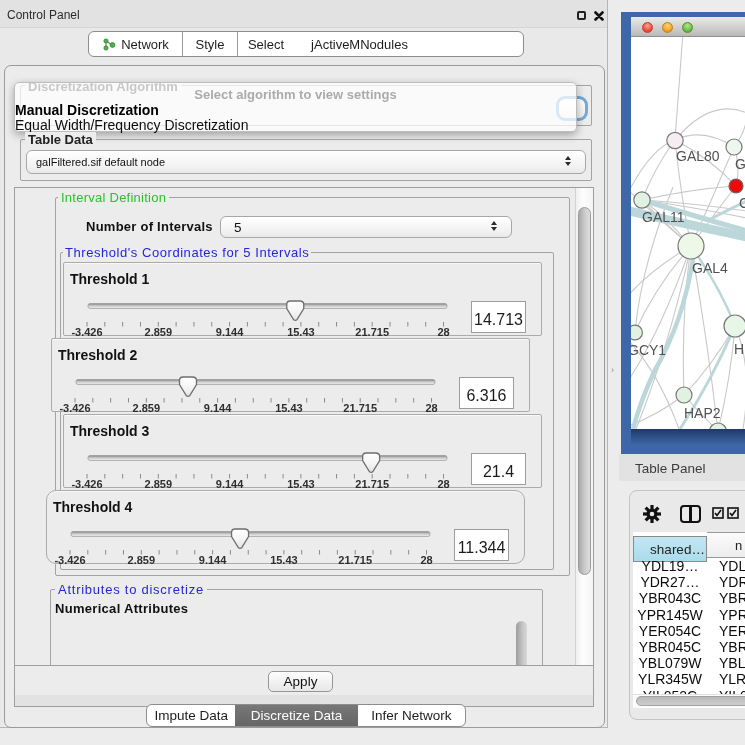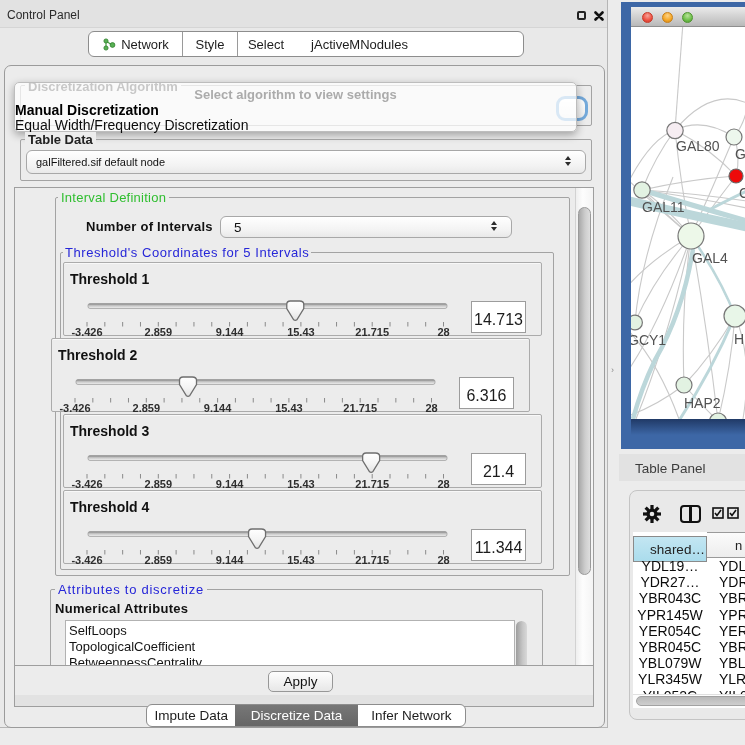--- a/index.html
+++ b/index.html
@@ -191,21 +191,21 @@
             <text x="165.60" y="72.5" text-anchor="middle" font-family="Liberation Sans" font-size="11" font-weight="bold" fill="#2e2e2e">9.144</text>
             <text x="236.90" y="72.5" text-anchor="middle" font-family="Liberation Sans" font-size="11" font-weight="bold" fill="#2e2e2e">15.43</text>
             <text x="308.20" y="72.5" text-anchor="middle" font-family="Liberation Sans" font-size="11" font-weight="bold" fill="#2e2e2e">21.715</text>
             <text x="379.50" y="72.5" text-anchor="middle" font-family="Liberation Sans" font-size="11" font-weight="bold" fill="#2e2e2e">28</text>
             <path d="M 298.63 41.5 Q 298.63 38 302.13 38 L 311.43 38 Q 315.63 38 315.63 41.5 L 315.63 45.5 L 308.73 56.8 Q 307.13 58 305.53 56.8 L 298.63 45.5 Z" fill="url(#th3)" stroke="#6e6e6e" stroke-width="1.3"></path>
           </svg>
           <div style="position:absolute;left:407px;top:38px;width:55px;height:32px;background:#fff;border:1px solid #9c9c9c;display:flex;align-items:center;justify-content:center;padding-top:5px;font-size:16px;color:#1c1c1c;">21.4</div>
         </div>
       </div>
       <div class="abs" style="left:-15px;top:302px;width:608px;height:76px;">
-        <div style="position:absolute;left:63px;top:0px;width:479px;height:74px;background:#ececec;border:1px solid #ababab;border-radius:2px;box-shadow:inset 0 1px 0 #f8f8f8;padding-left:16px;">
+        <div style="position:absolute;left:46px;top:0px;width:479px;height:74px;background:#ececec;border:1px solid #ababab;border-radius:10px;box-shadow:inset 0 1px 0 #f8f8f8;padding-left:16px;">
           <div style="position:absolute;left:6px;top:8px;font-size:14px;font-weight:bold;color:#111;">Threshold 4</div>
           <svg width="479" height="74" style="position:absolute;left:0;top:0;">
             <defs>
               <linearGradient id="gr4" x1="0" y1="0" x2="0" y2="1">
                 <stop offset="0" stop-color="#7f7f7f"></stop>
                 <stop offset="0.45" stop-color="#c9c9c9"></stop>
                 <stop offset="1" stop-color="#f0f0f0"></stop>
               </linearGradient>
               <linearGradient id="th4" x1="0" y1="0" x2="0" y2="1">
                 <stop offset="0" stop-color="#ffffff"></stop>
@@ -242,36 +242,35 @@
             <text x="308.20" y="72.5" text-anchor="middle" font-family="Liberation Sans" font-size="11" font-weight="bold" fill="#2e2e2e">21.715</text>
             <text x="379.50" y="72.5" text-anchor="middle" font-family="Liberation Sans" font-size="11" font-weight="bold" fill="#2e2e2e">28</text>
             <path d="M 184.55 41.5 Q 184.55 38 188.05 38 L 197.35 38 Q 201.55 38 201.55 41.5 L 201.55 45.5 L 194.65 56.8 Q 193.05 58 191.45 56.8 L 184.55 45.5 Z" fill="url(#th4)" stroke="#6e6e6e" stroke-width="1.3"></path>
           </svg>
           <div style="position:absolute;left:407px;top:38px;width:55px;height:32px;background:#fff;border:1px solid #9c9c9c;display:flex;align-items:center;justify-content:center;padding-top:5px;font-size:16px;color:#1c1c1c;">11.344</div>
         </div>
       </div>
       <div class="abs" style="left:35px;top:401px;width:493px;height:120px;border:1px solid #a3a3a3;border-radius:2px;"></div>
       <div class="abs" style="left:40px;top:394px;background:#ececec;padding:0 3px;font-size:13px;letter-spacing:0.75px;color:#2626d8;">Attributes to discretize</div>
       <div class="abs" style="left:40px;top:413px;font-size:13px;font-weight:bold;letter-spacing:0.3px;color:#111;">Numerical Attributes</div>
-      <div class="abs" style="left:50px;top:432px;width:450px;height:60px;background:#fff;border:1px solid #b2b2b2;font-size:13px;color:#141414;line-height:15.8px;padding:2px 0 0 3px;">SelfLoops<br>TopologicalCoefficient<br>BetweennessCentrality</div>
       <div class="abs" style="left:501px;top:433px;width:11px;height:60px;border-radius:6px;background:linear-gradient(90deg,#9d9d9d,#c6c6c6 60%,#d8d8d8);"></div>
       <div class="abs" style="right:0;top:0;width:18px;height:100%;background:linear-gradient(90deg,#efefef,#fdfdfd 40%,#f4f4f4);border-left:1px solid #d2d2d2;"></div>
       <div class="abs" style="right:2.5px;top:19px;width:13px;height:368px;border-radius:7px;background:linear-gradient(90deg,#a9a9a9,#cdcdcd 55%,#dedede);border:0.5px solid #9a9a9a;"></div>
     </div>
     <div class="abs" style="left:14px;top:187px;width:580px;height:520px;border:1px solid #9e9e9e;"></div>
     <div class="abs" style="left:15px;top:695px;width:578px;height:11px;background:#e2e2e2;"></div>
     <div class="abs" style="left:268px;top:671px;width:65px;height:21px;border:1px solid #979797;border-radius:5px;background:linear-gradient(#fefefe,#e7e7e7);display:flex;align-items:center;justify-content:center;font-size:13.5px;color:#111;">Apply</div>
     <div style="position:absolute;left:146px;top:704px;width:320px;height:23px;background:#fff;border:1px solid #8d8d8d;border-radius:6px;overflow:hidden;display:flex;">
       <div style="width:89px;height:100%;display:flex;align-items:center;justify-content:center;font-size:13.5px;color:#1d1d1d;white-space:nowrap;">Impute Data</div>
       <div style="width:123px;height:100%;background:linear-gradient(#777,#666);color:#fff;display:flex;align-items:center;justify-content:center;font-size:13.5px;color:#fff;white-space:nowrap;">Discretize Data</div>
       <div style="width:108px;height:100%;display:flex;align-items:center;justify-content:center;font-size:13.5px;color:#1d1d1d;white-space:nowrap;">Infer Network</div>
     </div>
   </div>
 <div class="abs" style="left:611px;top:365px;font-size:9px;color:#8a8a8a;">›</div>
-<div class="abs" style="left:621px;top:2px;width:124px;height:447px;background:#3d67a6;">
+<div class="abs" style="left:621px;top:12px;width:124px;height:447px;background:#3d67a6;">
     <div class="abs" style="left:10px;top:5px;right:0;height:20px;background:linear-gradient(#ebebeb,#d4d4d4 45%,#b9b9b9);border-bottom:1px solid #8f8f8f;"></div>
     <div class="abs" style="left:20.5px;top:10px;width:11px;height:11px;border-radius:50%;background:radial-gradient(circle at 50% 30%,#f5a39a,#ee4f40 60%,#c63929);border:0.5px solid #c63929;"></div>
     <div class="abs" style="left:40.5px;top:10px;width:11px;height:11px;border-radius:50%;background:radial-gradient(circle at 50% 30%,#fbd288,#f5a623 60%,#c97f16);border:0.5px solid #c97f16;"></div>
     <div class="abs" style="left:60.5px;top:10px;width:11px;height:11px;border-radius:50%;background:radial-gradient(circle at 50% 30%,#b9e29a,#6cbf48 60%,#4e9330);border:0.5px solid #4e9330;"></div>
     <div class="abs" style="left:10px;top:25px;right:0;height:392px;background:#fff;overflow:hidden;">
       <svg width="114" height="392" viewBox="0 0 114 392" style="position:absolute;left:0;top:0;">
         <path d="M -6 162 Q 18 112 44 103" fill="none" stroke="#c9c9c9" stroke-width="1.1"></path>
         <path d="M 44 103 Q 82 58 120 78" fill="none" stroke="#c9c9c9" stroke-width="1.1"></path>
         <path d="M 44 103 Q 72 90 103 110" fill="none" stroke="#c9c9c9" stroke-width="1.1"></path>
         <path d="M 44 103 Q 24 130 11 163" fill="none" stroke="#c9c9c9" stroke-width="1.1"></path>

